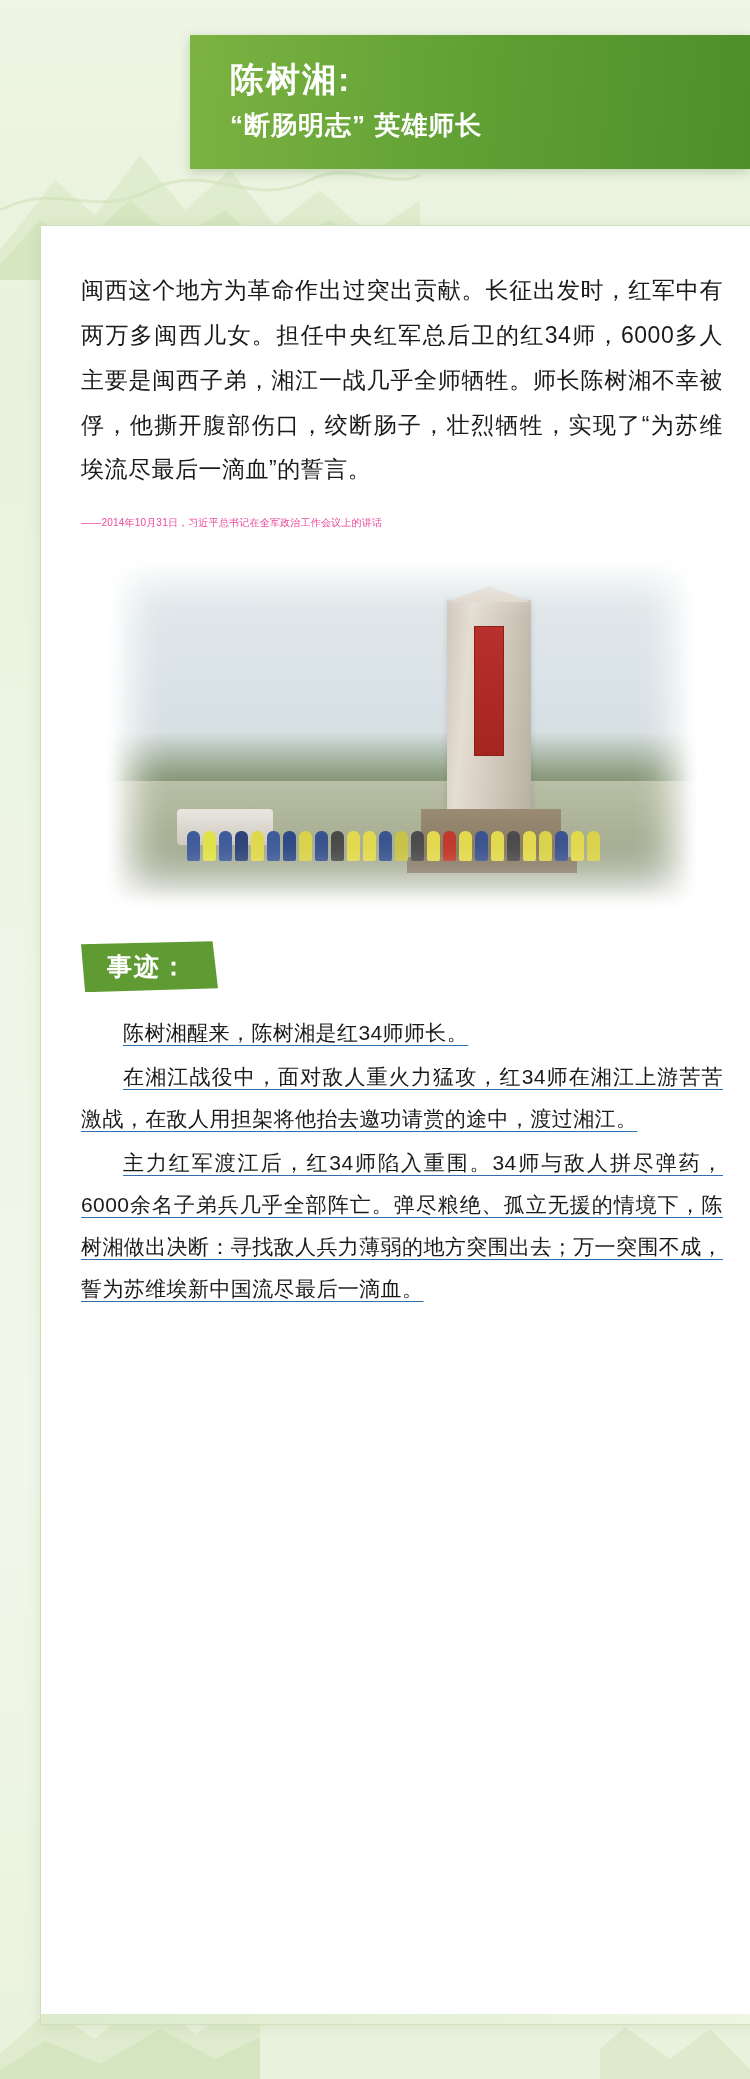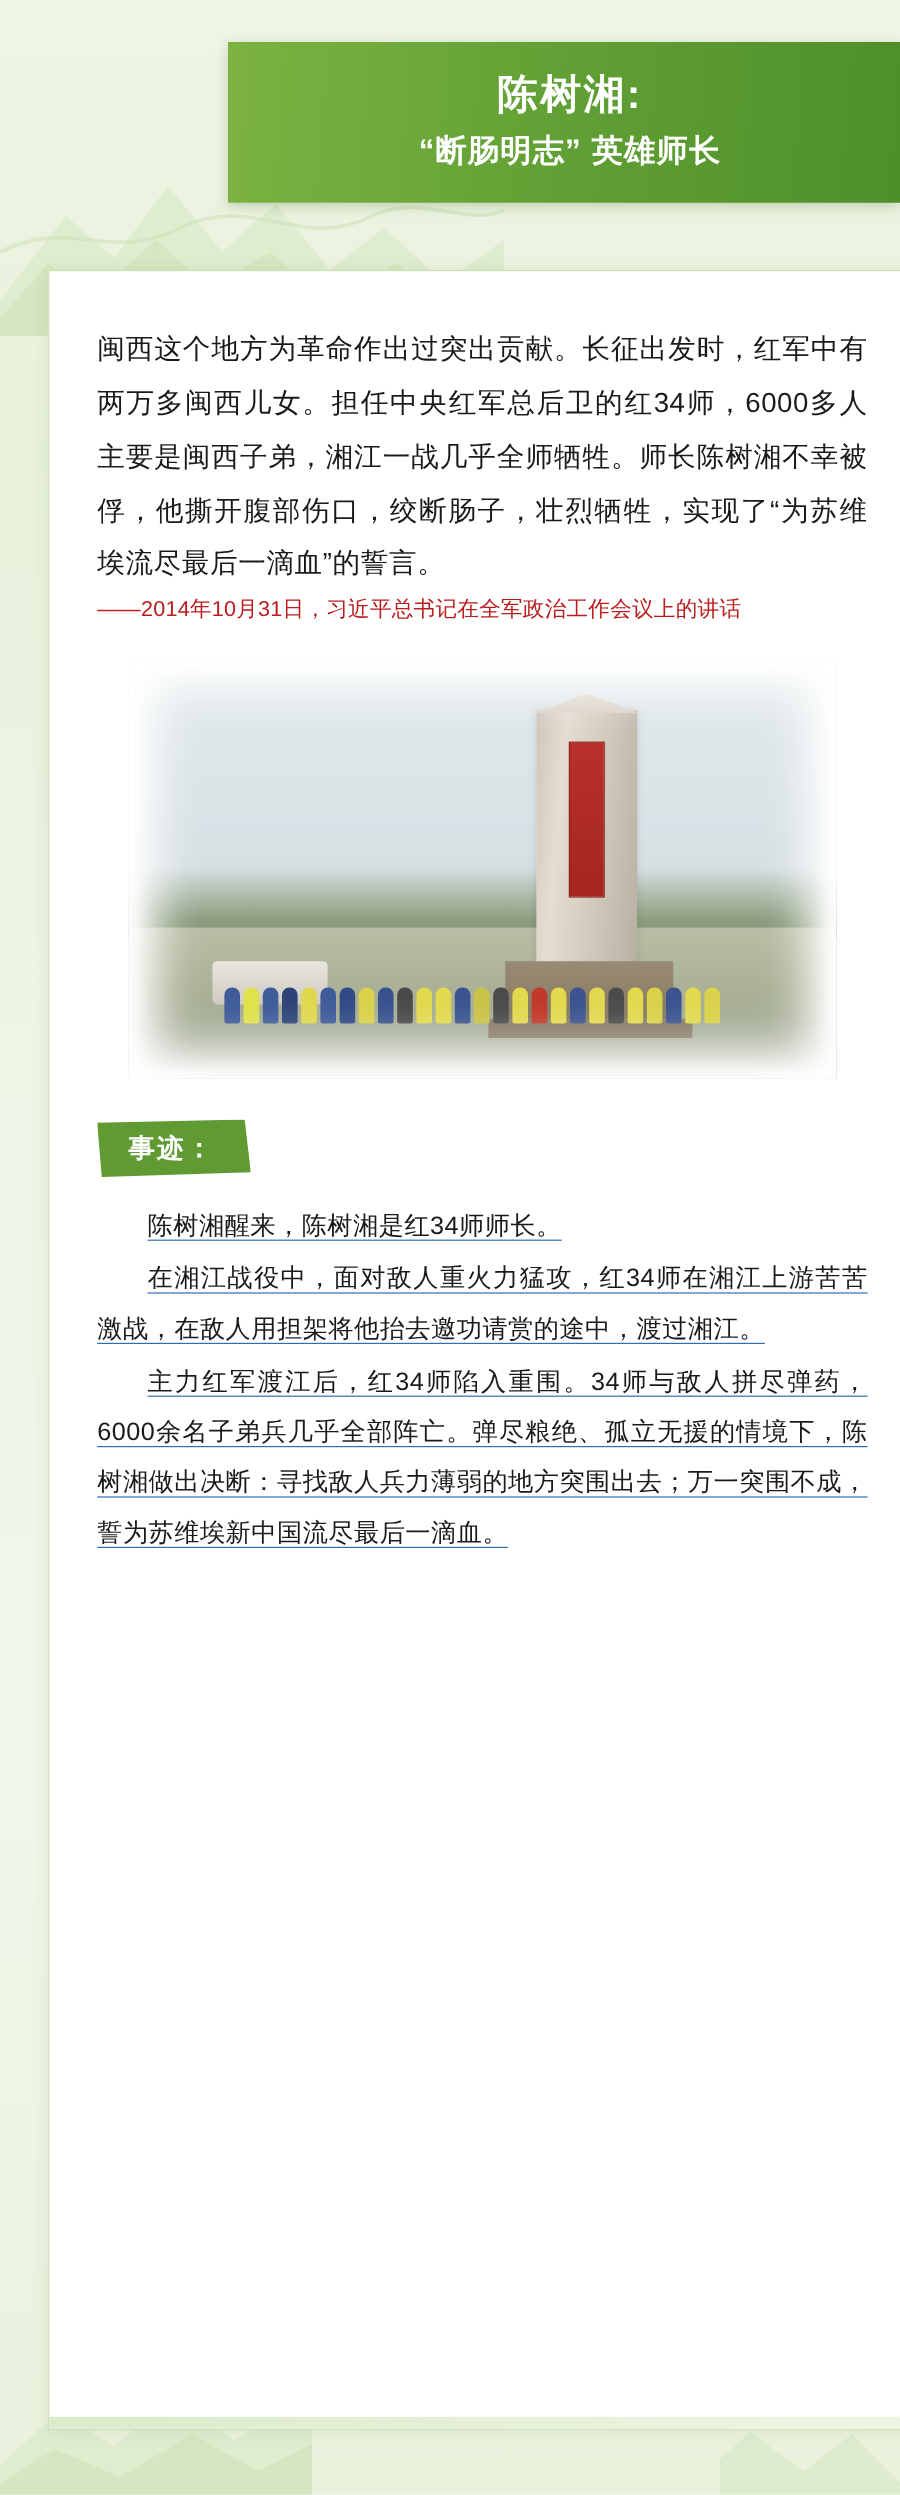--- a/index.html
+++ b/index.html
@@ -32,21 +32,21 @@
   .corner-deco svg { display: block; }
 
   
   .header-banner {
     position: absolute;
     right: 0; top: 35px;
     width: 560px;
     padding: 22px 30px 26px 40px;
     background: linear-gradient(95deg, #7cb342 0%, #5e9e33 55%, #4f8f2a 100%);
     color: #ffffff;
-    text-align: center;
+    text-align: left;
     box-shadow: 0 3px 10px rgba(60,100,30,.25);
   }
   .header-banner .title-main {
     font-size: 34px;
     font-weight: bold;
     letter-spacing: 2px;
     line-height: 1.35;
   }
   .header-banner .title-sub {
     font-size: 26px;
@@ -71,22 +71,23 @@
   .quote-text {
     font-size: 23px;
     line-height: 1.95;
     color: #1a1a1a;
     text-align: justify;
     text-indent: 0;
     letter-spacing: .5px;
     font-weight: 500;
   }
   .quote-source {
-    font-size: 18px;
-    color: #b91c1c;
+    margin-top: 22px;
+    font-size: 10px;
+    color: #ec4899;
     line-height: 1.7;
     letter-spacing: .2px;
   }
 
   
   .photo-wrap {
     margin: 26px auto 0;
     width: 590px; height: 350px;
     position: relative;
     overflow: hidden;
@@ -169,21 +170,21 @@
   }
 
   
   .section-label {
     margin: 34px 0 14px 0;
     display: inline-block;
     position: relative;
     padding: 9px 30px 9px 26px;
     background: #5f9b32;
     color: #fff;
-    font-size: 22px;
+    font-size: 25px;
     font-weight: bold;
     letter-spacing: 2px;
     clip-path: polygon(0 6%, 96% 0, 100% 92%, 3% 100%);
   }
 
   
   .body-list { margin-top: 6px; }
   .body-para {
     font-size: 21px;
     line-height: 2.0;

